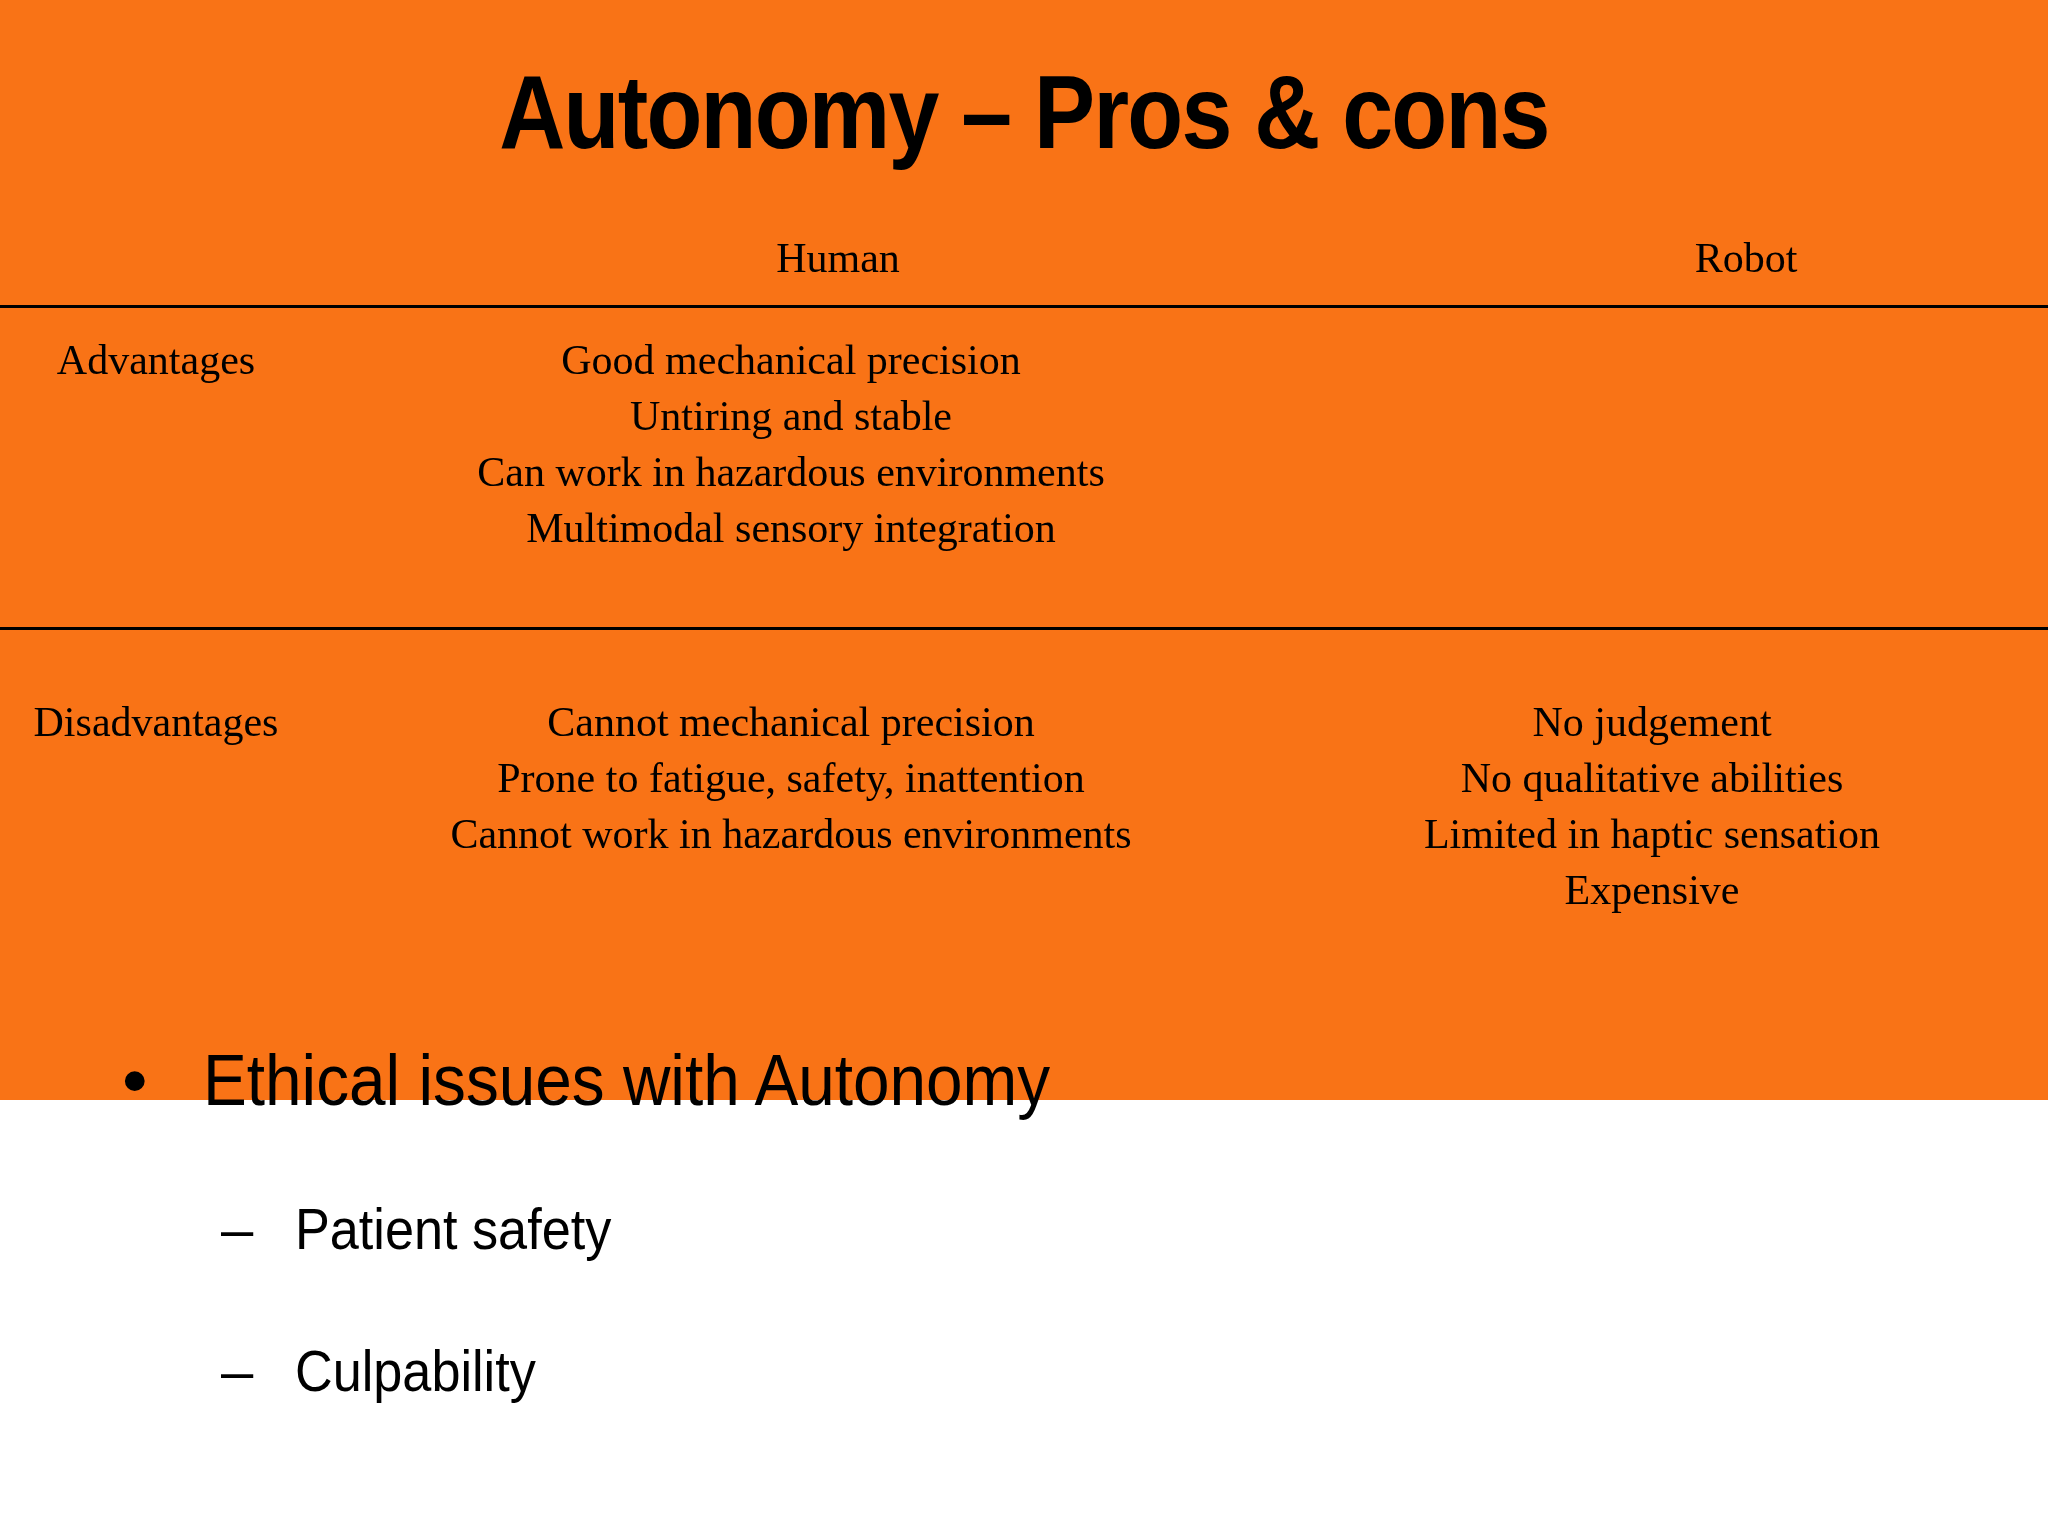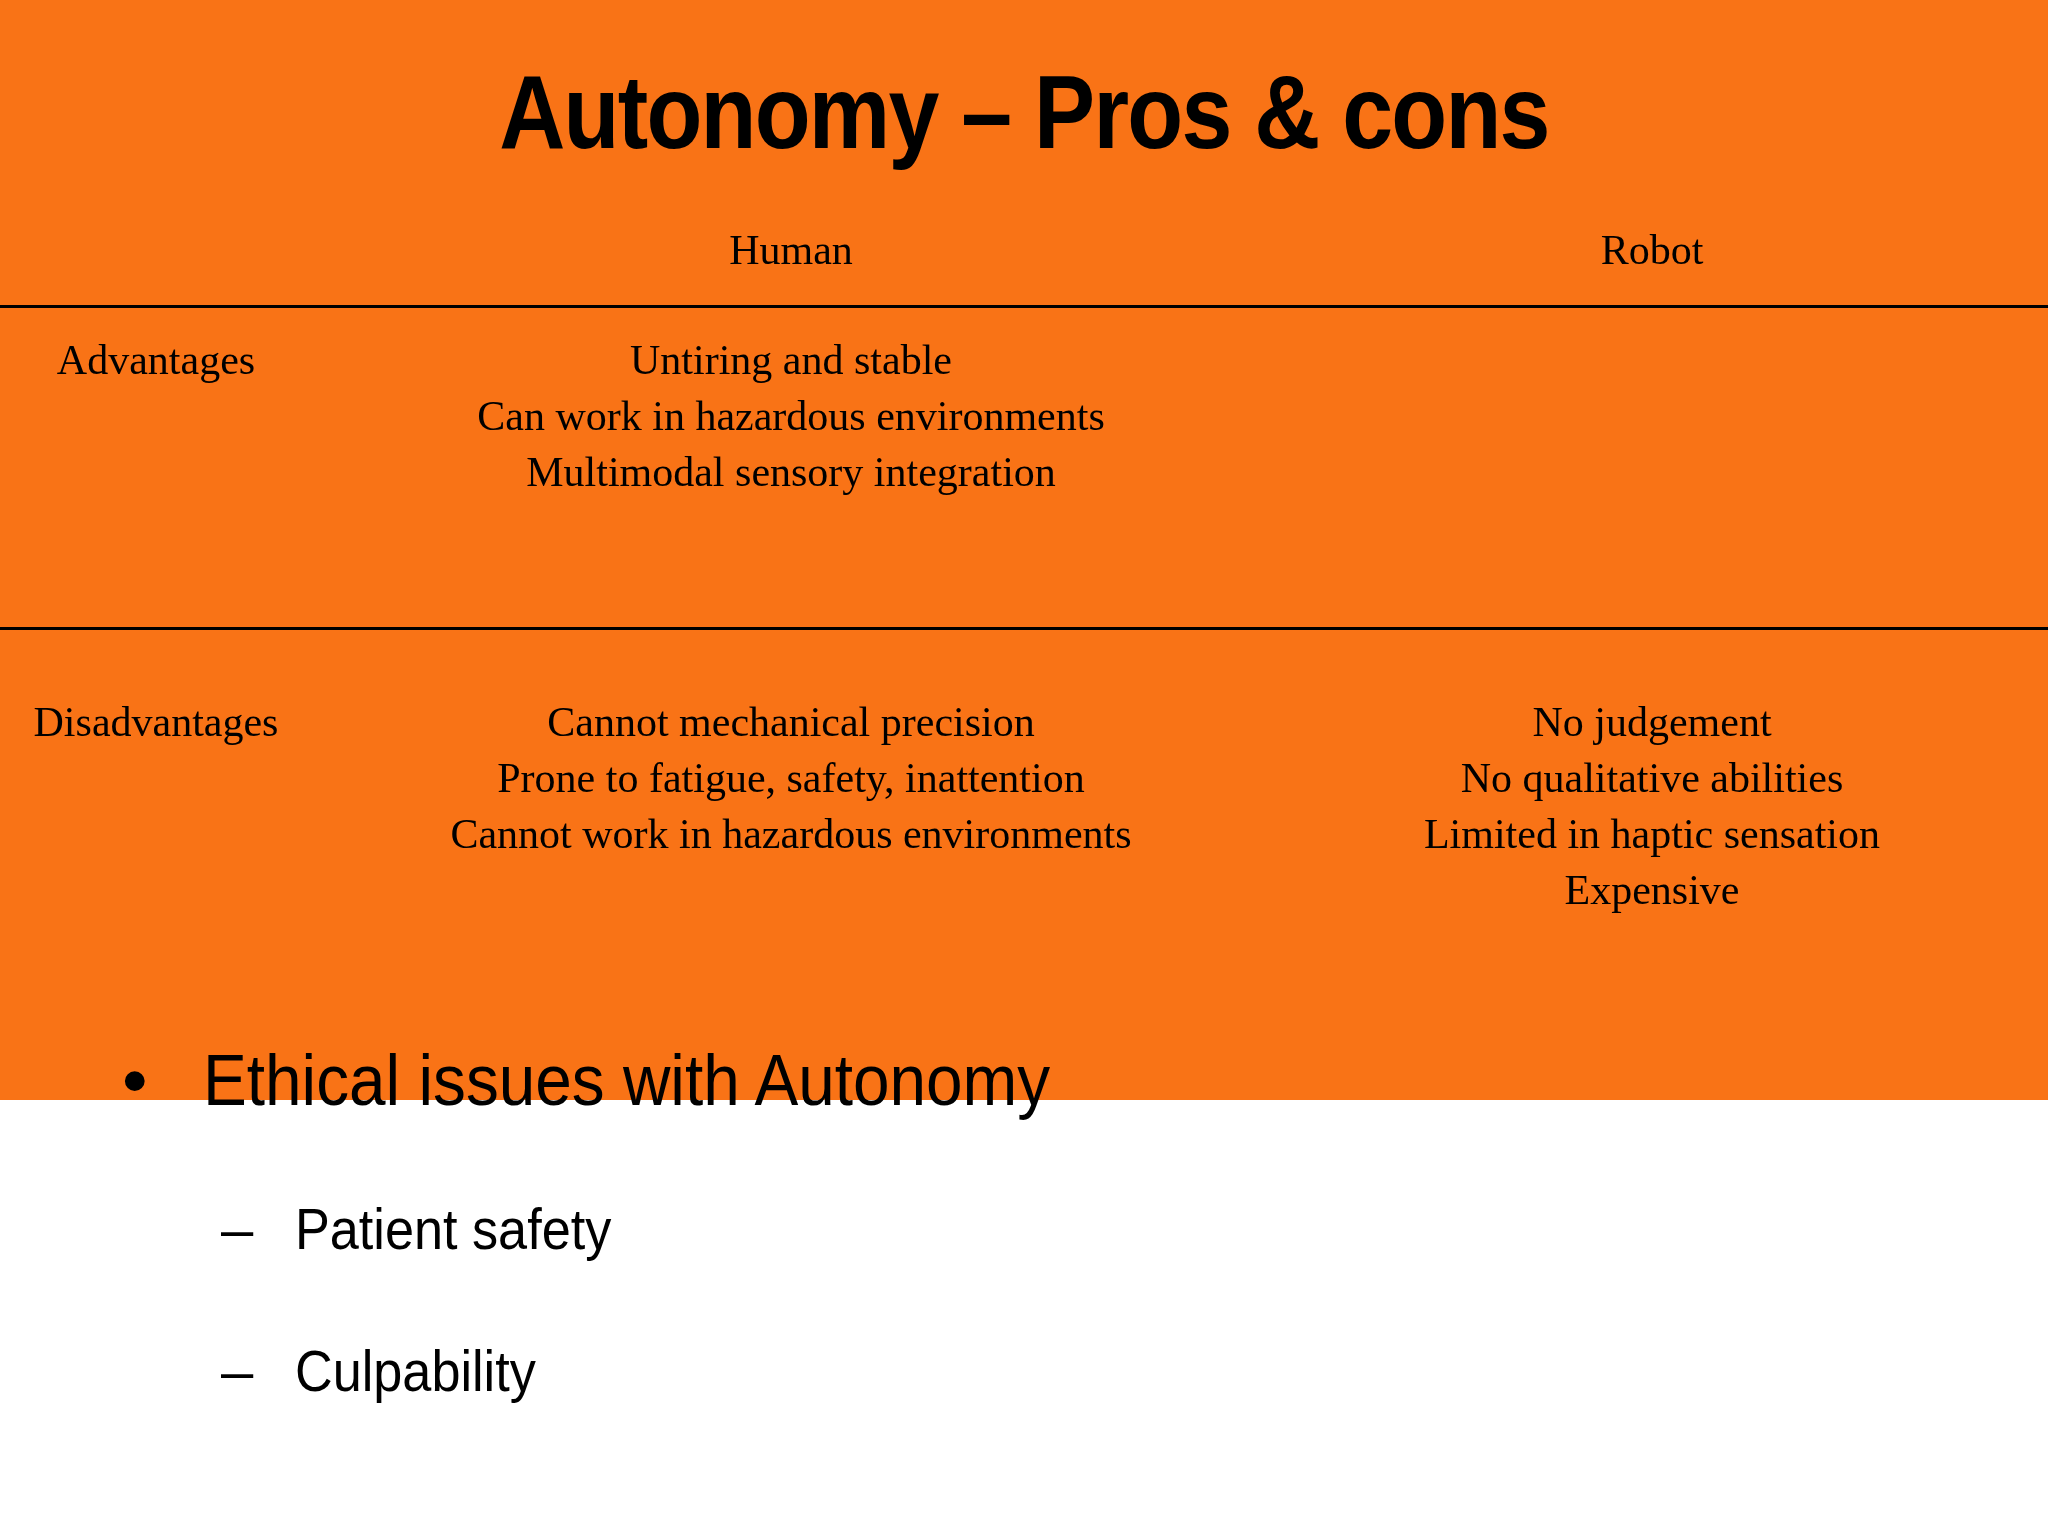--- a/index.html
+++ b/index.html
@@ -35,21 +35,21 @@
     position: absolute;
     left: 0; width: 2048px;
     display: grid;
     grid-template-columns: 312px 958px 764px;
     font-family: "Liberation Serif", "DejaVu Serif", serif;
     font-size: 42px;
     line-height: 56px;
   }
   .tbl-grid .cell { text-align: center; }
   .tbl-grid .cell div { white-space: nowrap; }
-  .thead { top: 222px; }
+  .thead { top: 230px; gap: 47px; }
   .sect-adv { top: 332px; }
   .sect-dis { top: 650px; margin-top: 44px; }
   .rule {
     position: absolute;
     left: 0; width: 2048px; height: 3px;
     background: #000000;
   }
   .rule-1 { top: 305px; }
   .rule-2 { top: 627px; }
 
@@ -78,20 +78,21 @@
     <div class="cell">Robot</div>
   </div>
 
   <div class="rule rule-1"></div>
 
   <div class="tbl-grid sect-adv">
     <div class="cell">
       <div>Advantages</div>
     </div>
     <div class="cell">
+      <div>Good mechanical precision</div>
       <div>Untiring and stable</div>
       <div>Can work in hazardous environments</div>
       <div>Multimodal sensory integration</div>
     </div>
   </div>
 
   <div class="rule rule-2"></div>
 
   <div class="tbl-grid sect-dis">
     <div class="cell">

